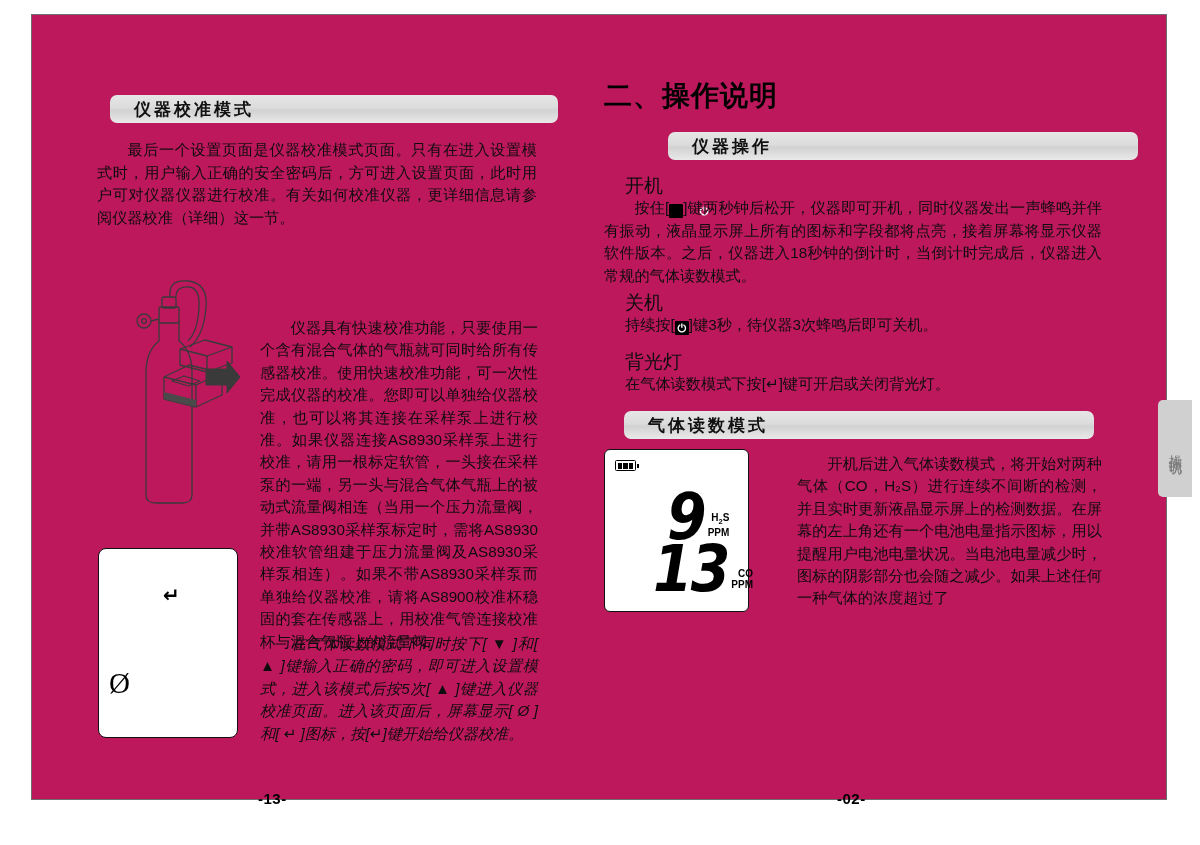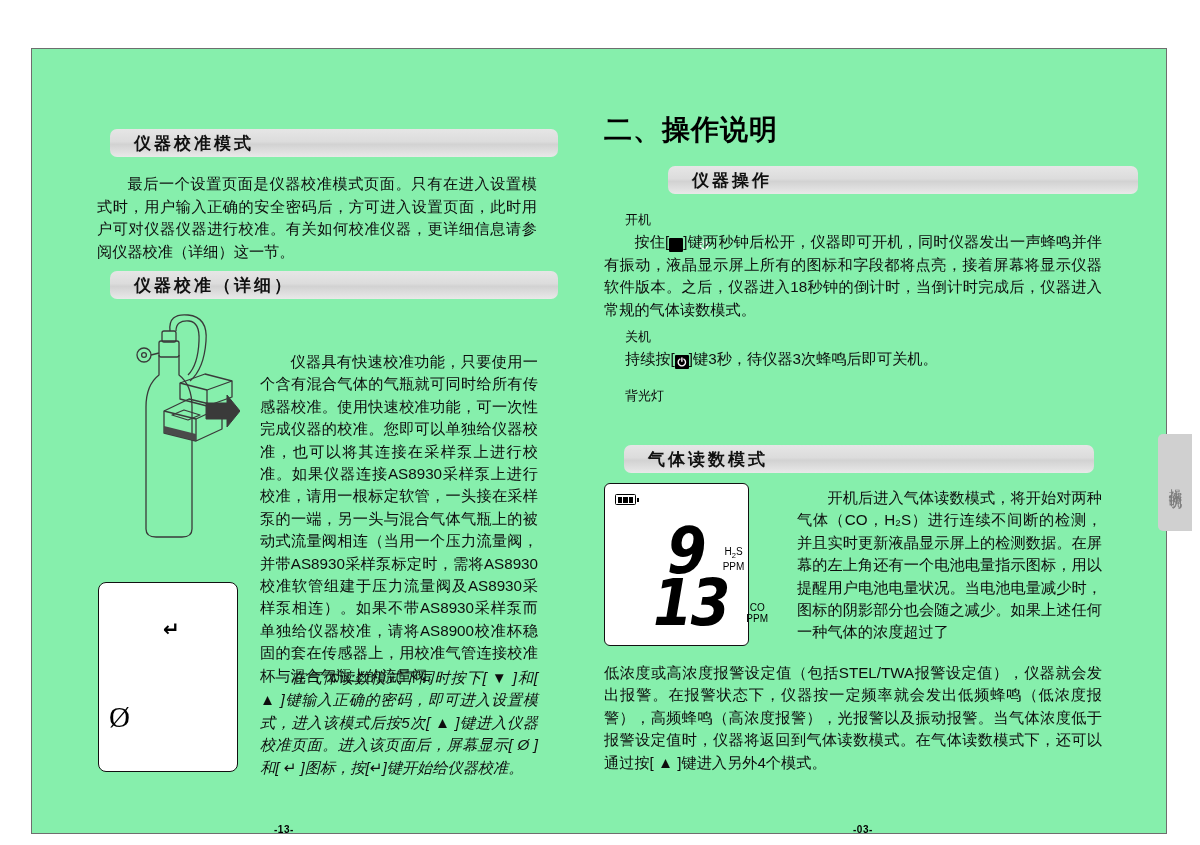--- a/index.html
+++ b/index.html
@@ -13,26 +13,26 @@
     font-family: "Liberation Sans", "DejaVu Sans", sans-serif;
     color: #1a1a1a;
     overflow: hidden;
     position: relative;
   }
 
   
   #page-frame {
     position: absolute;
     left: 31px;
-    top: 48px;
+    top: 14px;
     width: 1136px;
     height: 786px;
     border: 1px solid #6e6e6e;
     box-sizing: border-box;
-    background: #86efac;
+    background: #be185d;
   }
 
   
   .spread {
     position: absolute;
     inset: 0;
   }
   .page-col {
     position: absolute;
     top: 0;
@@ -79,34 +79,33 @@
     text-align: justify;
     letter-spacing: 0px;
     white-space: pre-wrap;
   }
   .para.indent { text-indent: 2em; }
   .tight { line-height: 22.4px; }
 
   
   .subhead {
     position: absolute;
-    font-size: 13px;
+    font-size: 19px;
     line-height: 22.6px;
     color: #0d0d0d;
     padding-left: 21px;
   }
 
   
   .folio {
     position: absolute;
-    font-size: 10px;
+    font-size: 15px;
     font-weight: bold;
     color: #000;
     letter-spacing: 0.5px;
-    margin-left: 16px;
   }
 
   
   #side-tab {
     position: absolute;
     left: 1126px;
     top: 385px;
     width: 34px;
     height: 97px;
     background: #d0d0d0;
@@ -173,27 +172,27 @@
     font-weight: bold;
     font-size: 57px;
     line-height: 0.82;
     letter-spacing: -2px;
     color: #000;
     font-style: italic;
     transform: scaleY(1.12);
     transform-origin: bottom;
   }
   .lcd-units {
-    margin-left: 18px;
+    margin-left: 3px;
     margin-bottom: 5px;
     font-size: 10px;
-    font-weight: normal;
+    font-weight: bold;
     line-height: 11px;
     color: #000;
-    text-align: center;
+    text-align: right;
   }
   .lcd-units sub { font-size: 7.5px; }
 
   #reading-h2s { left: 62px; top: 46px; }
   #reading-co  { left: 48px; top: 98px; }
 
   
   #lcd-cal {
     position: absolute;
     left: 66px;
@@ -255,23 +254,20 @@
   <div class="spread">
 
     <div class="page-col left">
 
       <div class="section-bar" style="left:78px; top:80px; width:448px;">
         <span class="bar-text">仪器校准模式</span>
       </div>
 
       <div class="para indent" style="left:65px; top:124px; width:440px;">最后一个设置页面是仪器校准模式页面。只有在进入设置模式时，用户输入正确的安全密码后，方可进入设置页面，此时用户可对仪器仪器进行校准。有关如何校准仪器，更详细信息请参阅仪器校准（详细）这一节。</div>
 
-      <div class="section-bar" style="left:78px; top:222px; width:448px;">
-        <span class="bar-text">仪器校准（详细）</span>
-      </div>
 
       <div id="device-figure">
         <svg viewBox="0 0 130 230" width="130" height="230" fill="none" stroke="#3a3a3a" stroke-width="1.3" stroke-linejoin="round">
 
           <path d="M36 96 L36 218 Q36 226 46 226 L72 226 Q82 226 82 218 L82 96"></path>
 
           <path d="M36 96 Q36 74 49 64 L49 44"></path>
           <path d="M82 96 Q82 74 69 64 L69 44"></path>
 
           <rect x="49" y="30" width="20" height="16" rx="2"></rect>
@@ -320,20 +316,21 @@
         <span class="bar-text">仪器操作</span>
       </div>
 
       <div class="subhead" style="left:12px; top:160px;">开机</div>
       <div class="para indent" style="left:12px; top:182px; width:498px;"><span>按住[</span><span class="key-power">⏻</span><span>]键两秒钟后松开，仪器即可开机，同时仪器发出一声蜂鸣并伴有振动，液晶显示屏上所有的图标和字段都将点亮，接着屏幕将显示仪器软件版本。之后，仪器进入18秒钟的倒计时，当倒计时完成后，仪器进入常规的气体读数模式。</span></div>
 
       <div class="subhead" style="left:12px; top:277px;text-align:right;">关机</div>
       <div class="para" style="left:33px; top:299px; width:477px;"><span>持续按[</span><span class="key-power">⏻</span><span>]键3秒，待仪器3次蜂鸣后即可关机。</span></div>
 
       <div class="subhead" style="left:12px; top:336px;text-align:right;">背光灯</div>
+      <div class="para" style="left:33px; top:358px; width:477px;">在气体读数模式下按[↵]键可开启或关闭背光灯。</div>
 
       <div class="section-bar" style="left:32px; top:396px; width:470px;">
         <span class="bar-text">气体读数模式</span>
       </div>
 
       <div class="lcd" id="lcd-gas">
         <div class="batt-icon">
           <i></i>
             <i></i>
             <i></i>
@@ -349,23 +346,22 @@
           <span class="lcd-digits">13</span>
           <span class="lcd-units">
             <span>CO</span><br>
             <span>PPM</span>
           </span>
         </div>
       </div>
 
       <div class="para indent tight" style="left:205px; top:438px; width:305px;">开机后进入气体读数模式，将开始对两种气体（CO，H₂S）进行连续不间断的检测，并且实时更新液晶显示屏上的检测数据。在屏幕的左上角还有一个电池电量指示图标，用以提醒用户电池电量状况。当电池电量减少时，图标的阴影部分也会随之减少。如果上述任何一种气体的浓度超过了</div>
 
-      <div class="para tight" style="left:12px; top:613px; width:498px; text-indent:0;">低浓度或高浓度报警设定值（包括STEL/TWA报警设定值），仪器就会发出报警。在报警状态下，仪器按一定频率就会发出低频蜂鸣（低浓度报警），高频蜂鸣（高浓度报警），光报警以及振动报警。当气体浓度低于报警设定值时，仪器将返回到气体读数模式。在气体读数模式下，还可以通过按[ ▲ ]键进入另外4个模式。</div>
-
-      <div class="folio" style="left:245px; top:775px;">-03-</div>
+
+      <div class="folio" style="left:245px; top:775px;">-02-</div>
     </div>
 
     <div id="side-tab">
       <span class="tab-text">操作说明</span>
     </div>
 
   </div>
 </div>
 
 </body></html>

